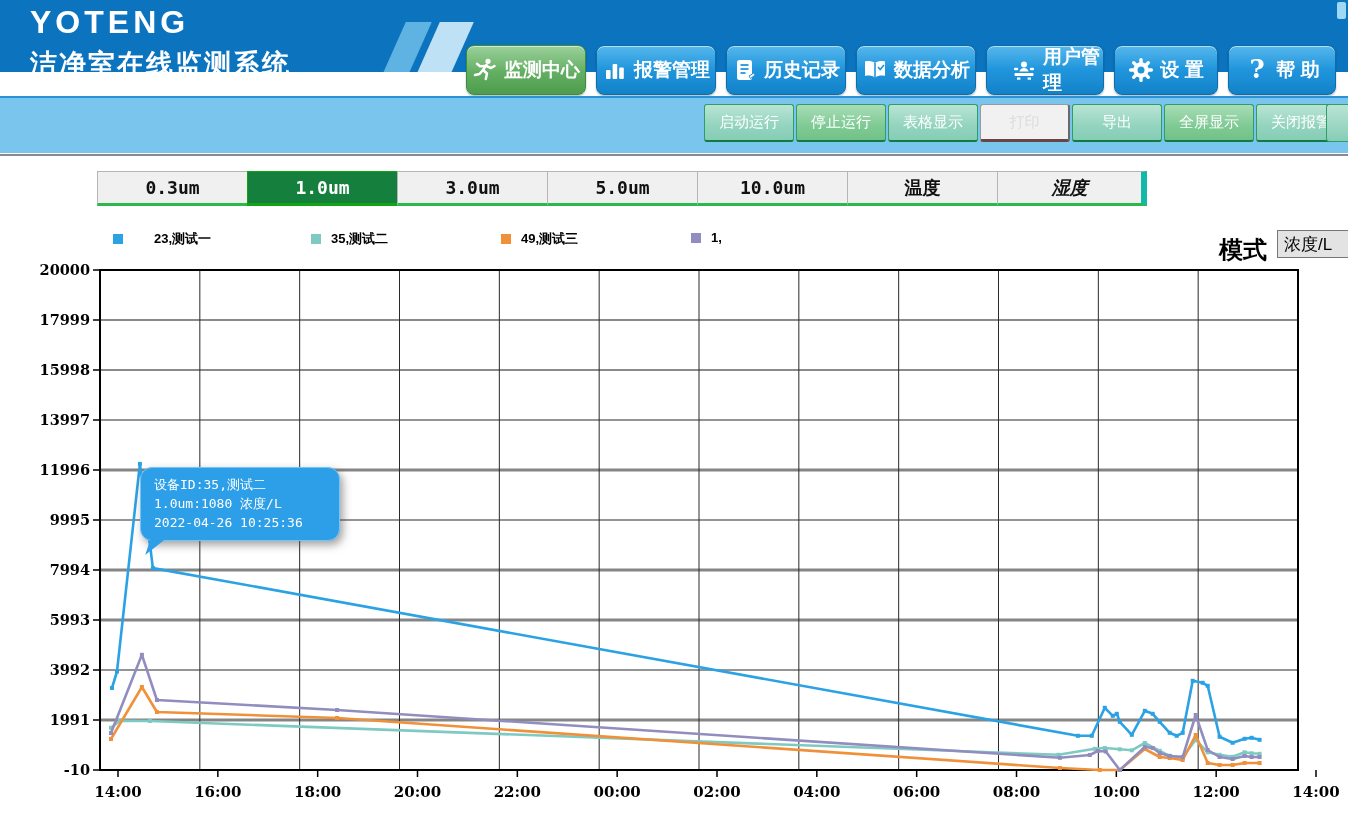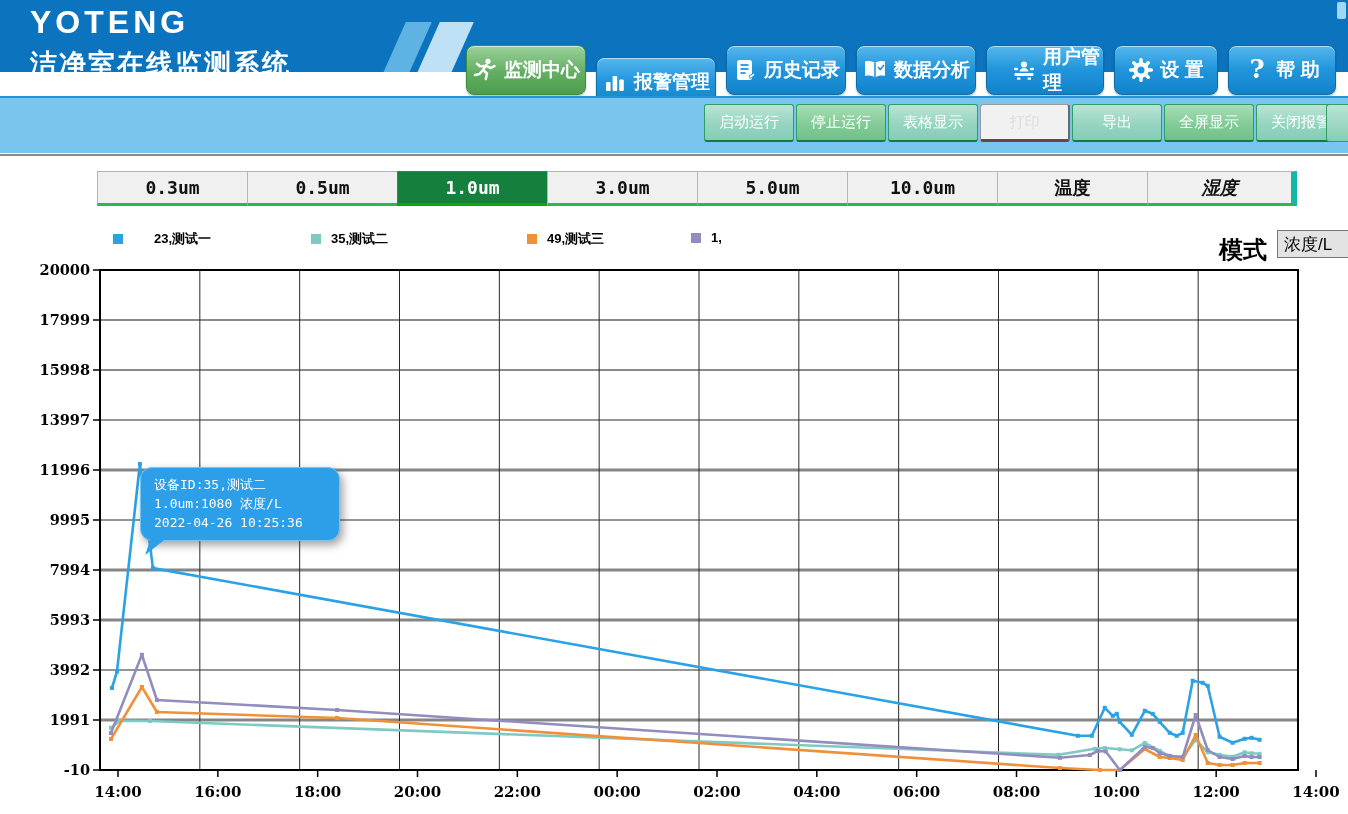--- a/index.html
+++ b/index.html
@@ -74,21 +74,21 @@
         <g stroke="#fff" stroke-width="2.5" fill="none" stroke-linecap="round" stroke-linejoin="round">
           <path d="M14.5 7.8 L11 13"></path>
           <path d="M14 8.8 L19 11 L22.5 9"></path>
           <path d="M13.5 9 L8 9.2 L5 6.8"></path>
           <path d="M11 13 L15 16.5 L13.8 22"></path>
           <path d="M11 13 L7.5 17 L3 18"></path>
         </g>
       </svg>
       <span>监测中心</span>
     </div>
-    <div class="nav-btn" style="width: 120px; margin-top: 12px;">
+    <div class="nav-btn" style="width: 120px;">
       <svg class="nav-icon" viewBox="0 0 26 26">
         <g fill="#fff">
           <rect x="4" y="13" width="4.6" height="9" rx="1"></rect>
           <rect x="10.6" y="7" width="4.6" height="15" rx="1"></rect>
           <rect x="17.2" y="10.5" width="4.6" height="11.5" rx="1"></rect>
         </g>
       </svg>
       <span>报警管理</span>
     </div>
     <div class="nav-btn" style="width: 120px;">
@@ -157,39 +157,38 @@
     <div class="tb-btn tb-pressed">打印</div>
     <div class="tb-btn tb-mint">导出</div>
     <div class="tb-btn tb-green">全屏显示</div>
     <div class="tb-btn tb-mint">关闭报警</div>
   </div>
 <div class="tb-sliver"></div>
 <div class="rule"></div>
 
 <div class="tabs" id="tabs-root">
     <div class="tab">0.3um</div>
-    <div class="tab">0.5um</div>
     <div class="tab active">1.0um</div>
     <div class="tab">3.0um</div>
     <div class="tab">5.0um</div>
     <div class="tab">10.0um</div>
     <div class="tab">温度</div>
     <div class="tab">湿度</div>
   </div>
 
 <div id="legend-root">
     <div class="legend-item" style="left: 113px; gap: 31px;">
       <span class="legend-swatch" style="background:#2aa2e4"></span>
       <span>23,测试一</span>
     </div>
     <div class="legend-item" style="left: 311px;">
       <span class="legend-swatch" style="background:#7ecac3"></span>
       <span>35,测试二</span>
     </div>
-    <div class="legend-item" style="left: 527px;">
+    <div class="legend-item" style="left: 501px;">
       <span class="legend-swatch" style="background:#f0913a"></span>
       <span>49,测试三</span>
     </div>
     <div class="legend-item" style="left: 691px;">
       <span class="legend-swatch" style="background:#918dbe"></span>
       <span>1,</span>
     </div>
   </div>
 
 <div class="mode-label">模式</div>

